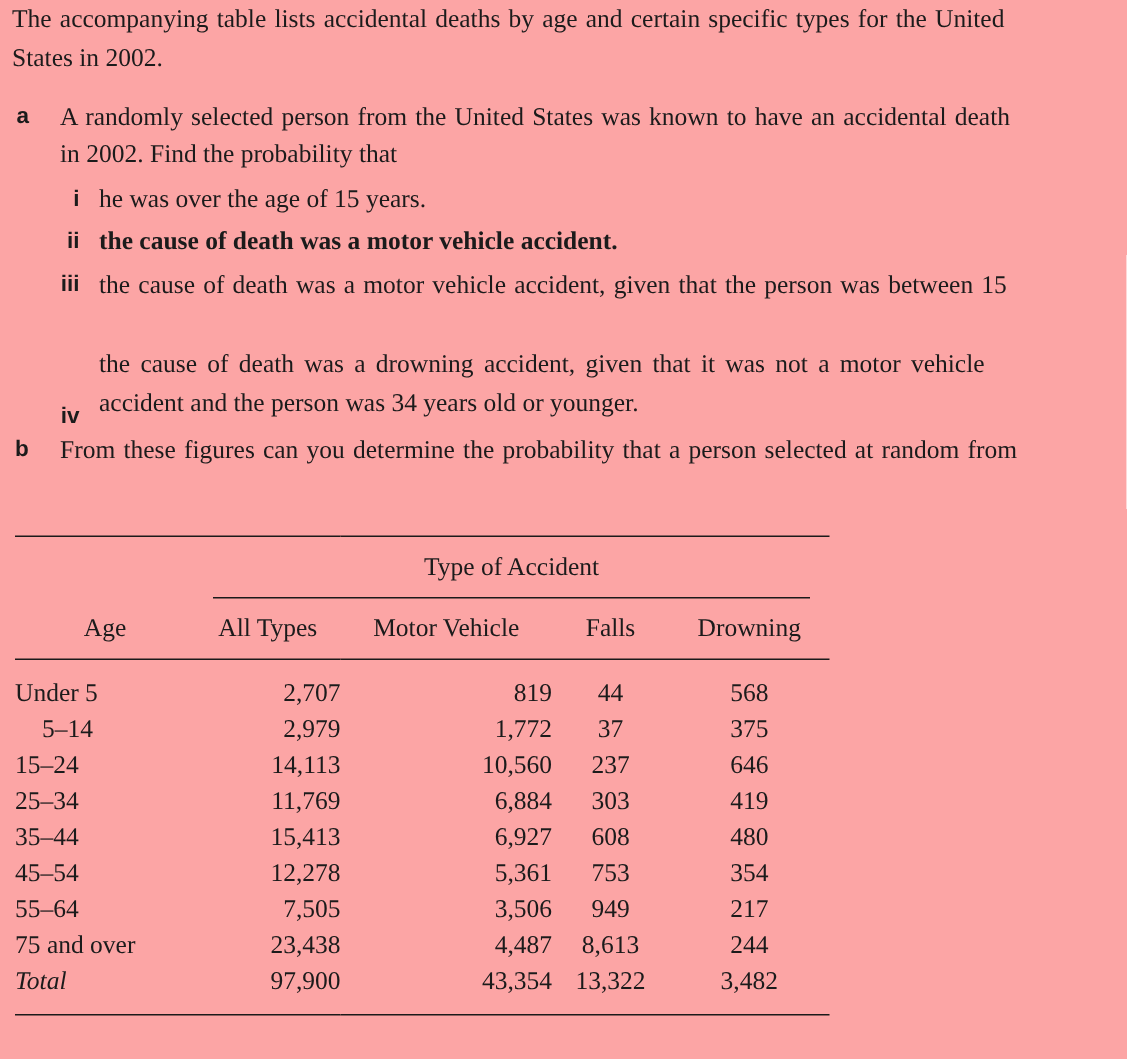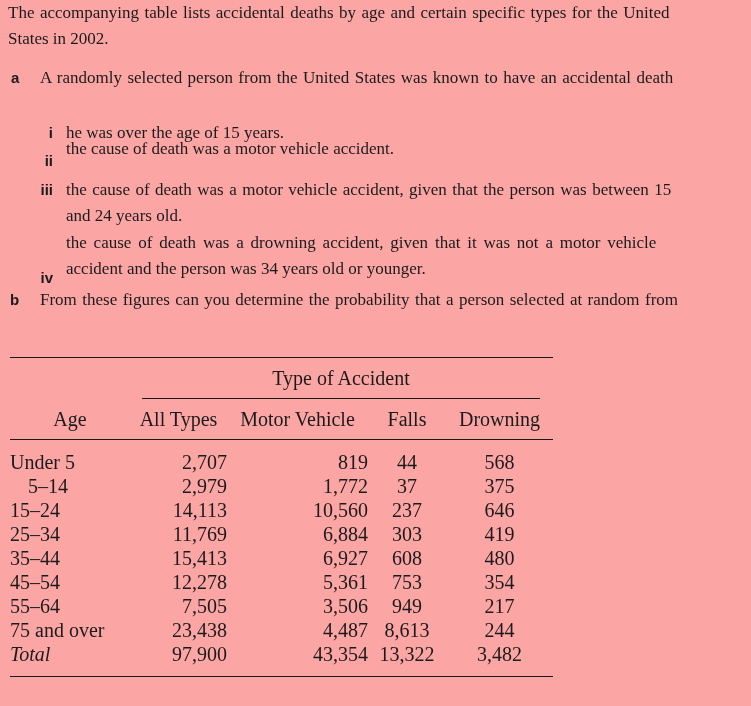--- a/index.html
+++ b/index.html
@@ -40,21 +40,21 @@
     left: 10px;
     top: 357px;
   }
   table.acc {
     border-collapse: collapse;
     table-layout: fixed;
     width: 543px;
     border-top: 1.6px solid #1a1a1a;
     border-bottom: 1.6px solid #1a1a1a;
     font-family: "Liberation Serif", serif;
-    font-size: 20px;
+    font-size: 17px;
     color: #1b1b1b;
   }
   table.acc td, table.acc th { padding: 0; font-weight: normal; }
 
   tr.span-row td { height: 40px; }
   td.span-head { vertical-align: middle; }
   .span-head-inner {
     height: 40px;
     margin: 0 13px 0 12px;
     border-bottom: 1.6px solid #1a1a1a;
@@ -86,30 +86,30 @@
 </head>
 <body>
 
 <div class="page">
 
   <div class="ln ws1" style="left:8px; top:0px;">The accompanying table lists accidental deaths by age and certain specific types for the United</div>
   <div class="ln" style="left:8px; top:26px;">States in 2002.</div>
 
   <div class="plabel" style="left:11px; top:65px;">a</div>
   <div class="ln ws1" style="left:40px; top:65px;">A randomly selected person from the United States was known to have an accidental death</div>
+  <div class="ln" style="left:40px; top:90px;">in 2002. Find the probability that</div>
 
   <div class="plabel item-label" style="left:20px; top:120px;">i</div>
   <div class="ln" style="left:66px; top:120px;">he was over the age of 15 years.</div>
 
   <div class="plabel item-label" style="left:20px; top:148px;">ii</div>
-  <div class="ln" style="left:66px; top:136px;">the cause of death was a motor vehicle accident.</div>
+  <div class="ln" style="left:66px; top:148px;font-weight:bold;">the cause of death was a motor vehicle accident.</div>
 
   <div class="plabel item-label" style="left:20px; top:177px;">iii</div>
   <div class="ln ws1" style="left:66px; top:177px;">the cause of death was a motor vehicle accident, given that the person was between 15</div>
-  <div class="ln" style="left:66px; top:203px;">and 24 years old.</div>
 
   <div class="plabel item-label" style="left:20px; top:217px;margin-top:48px;">iv</div>
   <div class="ln ws2" style="left:66px; top:230px;">the cause of death was a drowning accident, given that it was not a motor vehicle</div>
   <div class="ln" style="left:66px; top:256px;">accident and the person was 34 years old or younger.</div>
 
   <div class="plabel" style="left:10px; top:287px;">b</div>
   <div class="ln ws1" style="left:40px; top:287px;">From these figures can you determine the probability that a person selected at random from</div>
 
   <div class="acc-table-wrap">
     <table class="acc">

